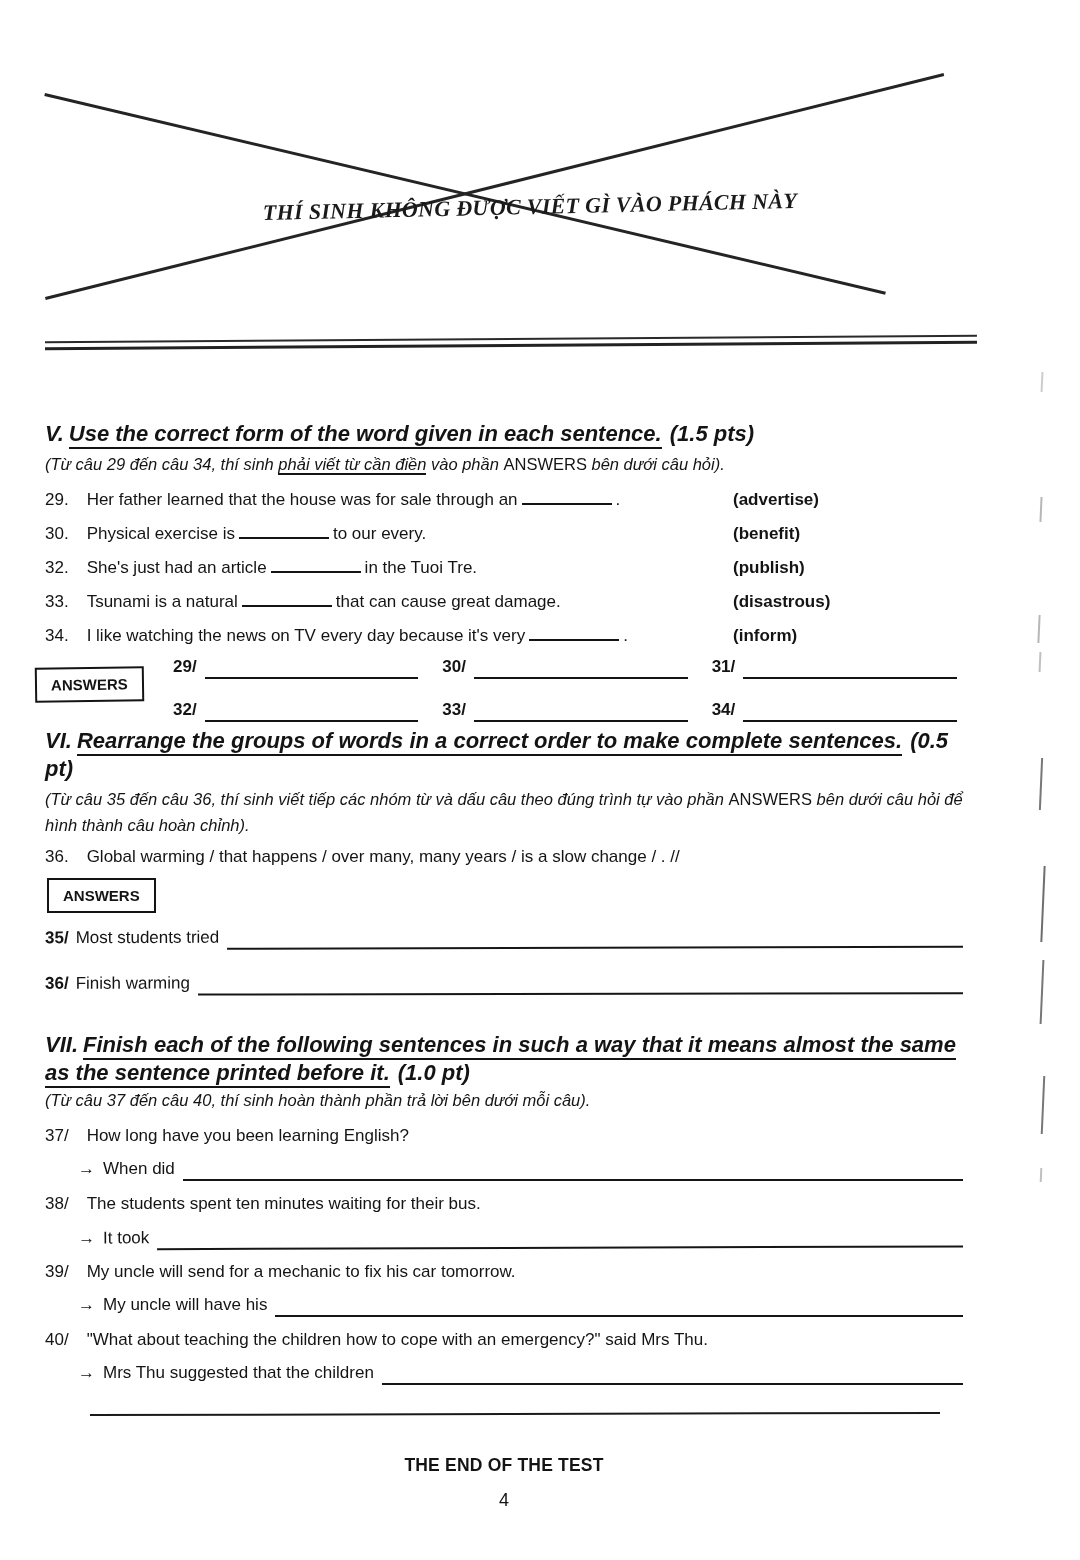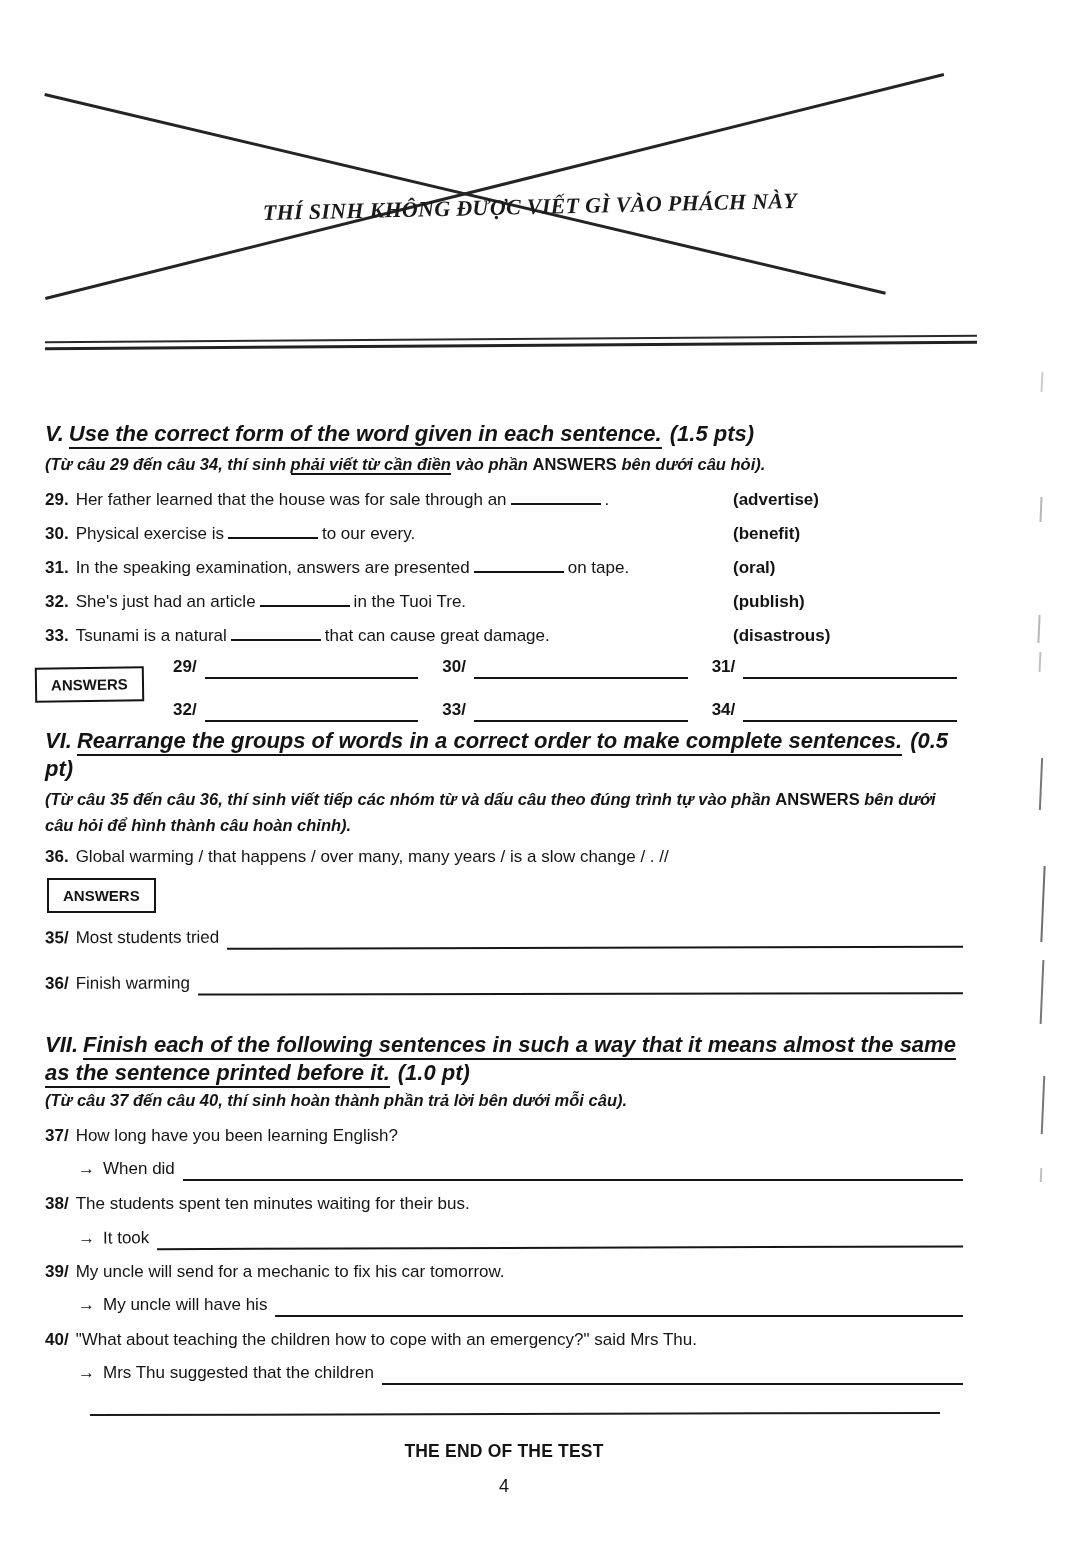--- a/index.html
+++ b/index.html
@@ -35,26 +35,26 @@
   }
 
   
   .content { position:absolute; left:45px; top:420px; width:918px; }
 
   .sec-header { font-size:22px; font-weight:bold; font-style:italic; line-height:28px; }
   .sec-header .u { border-bottom:2px solid #141414; padding-bottom:1px; }
   .sec-num { margin-right:5px; }
   .pts { margin-left:8px; }
 
-  .vn { font-size:16.5px; font-weight:bold; font-style:italic; line-height:26px; }
+  .vn { font-size:16.5px; font-weight:normal; font-style:italic; line-height:26px; }
   .vn .u { border-bottom:2px solid #141414; }
   .vn .upright { font-style:normal; }
 
   .q-row { position:relative; font-size:17px; line-height:34px; white-space:nowrap; }
-  .q-num { font-weight:bold; margin-right:7px; }
+  .q-num { font-weight:normal; margin-right:18px; }
   .blank {
     display:inline-block; width:90px; height:13px;
     border-bottom:2px solid #141414; margin:0 4px;
   }
   .hint { position:absolute; left:688px; top:0; font-weight:bold; }
 
   
   .ans-block1 { position:relative; height:68px; margin-top:2px; }
   .ans-box {
     display:inline-block; border:2.5px solid #141414;
@@ -81,21 +81,21 @@
 
   
   .vii-header { margin-top:36px; }
   .arrow-row { display:flex; align-items:flex-end; font-size:17px; line-height:24px; padding-left:33px; margin-top:8px; }
   .arrow-row .arrow { margin-right:8px; }
   .arrow-row .fill { flex:1; border-bottom:2.5px solid #161616; margin-left:8px; height:16px; }
   .q-row-vii { font-size:17px; line-height:26px; margin-top:10px; white-space:nowrap; }
 
   .lone-line { margin-top:26px; margin-left:45px; width:850px; border-bottom:2.5px solid #1a1a1a; height:2px; transform:rotate(-0.15deg); }
 
-  .end-title { margin-top:26px; text-align:center; font-weight:bold; font-size:17.5px; letter-spacing:.2px; }
+  .end-title { margin-top:40px; text-align:center; font-weight:bold; font-size:17.5px; letter-spacing:.2px; }
   .page-num { margin-top:14px; text-align:center; font-size:18px; }
 
   
   .artifact { position:absolute; width:2px; background:#4a4a4a; transform:rotate(2.5deg); }
 </style>
 </head>
 <body>
 
 <div class="page">
 
@@ -107,23 +107,23 @@
 
   <div class="content">
 
     <div class="sec-header"><span class="sec-num">V.</span><span class="u">Use the correct form of the word given in each sentence.</span><span class="pts">(1.5 pts)</span></div>
 
     <div class="vn" style="margin-top:3px;"><span>(Từ câu 29 đến câu 34, thí sinh </span><span class="u">phải viết từ cần điền</span><span> vào phần </span><span class="upright">ANSWERS</span><span> bên dưới câu hỏi).</span></div>
 
     <div style="margin-top:6px;">
       <div class="q-row"><span class="q-num">29.</span><span>Her father learned that the house was for sale through an</span><span class="blank"></span><span>.</span><span class="hint">(advertise)</span></div>
       <div class="q-row"><span class="q-num">30.</span><span>Physical exercise is</span><span class="blank"></span><span>to our every.</span><span class="hint">(benefit)</span></div>
-      <div class="q-row"><span class="q-num">31.</span><span>In the speaking examination, answers are presented</span><span class="blank"></span><span>on tape.</span><span class="hint">(oral)</span></div>
       <div class="q-row"><span class="q-num">32.</span><span>She's just had an article</span><span class="blank"></span><span>in the Tuoi Tre.</span><span class="hint">(publish)</span></div>
       <div class="q-row"><span class="q-num">33.</span><span>Tsunami is a natural</span><span class="blank"></span><span>that can cause great damage.</span><span class="hint">(disastrous)</span></div>
+      <div class="q-row"><span class="q-num">34.</span><span>I like watching the news on TV every day because it's very</span><span class="blank"></span><span>.</span><span class="hint">(inform)</span></div>
     </div>
 
     <div class="ans-block1">
       <span class="ans-box">ANSWERS</span>
       <div class="slot-row r1">
         <span class="slot">
             <span>29/</span>
             <span class="line"></span>
           </span>
         <span class="slot">

